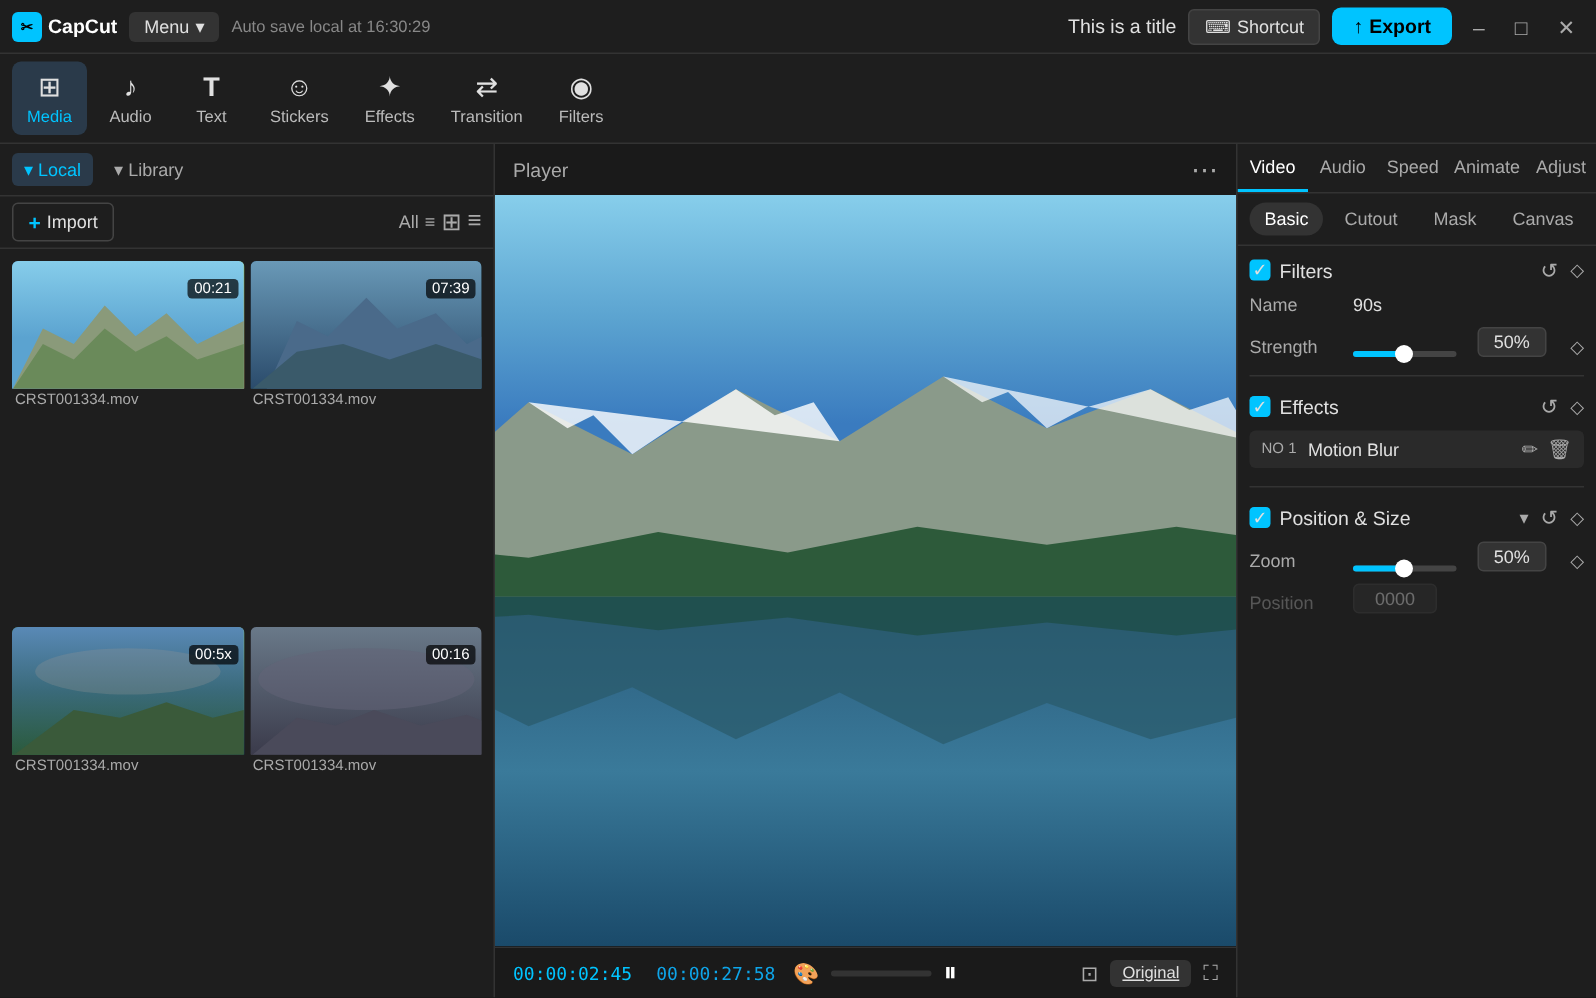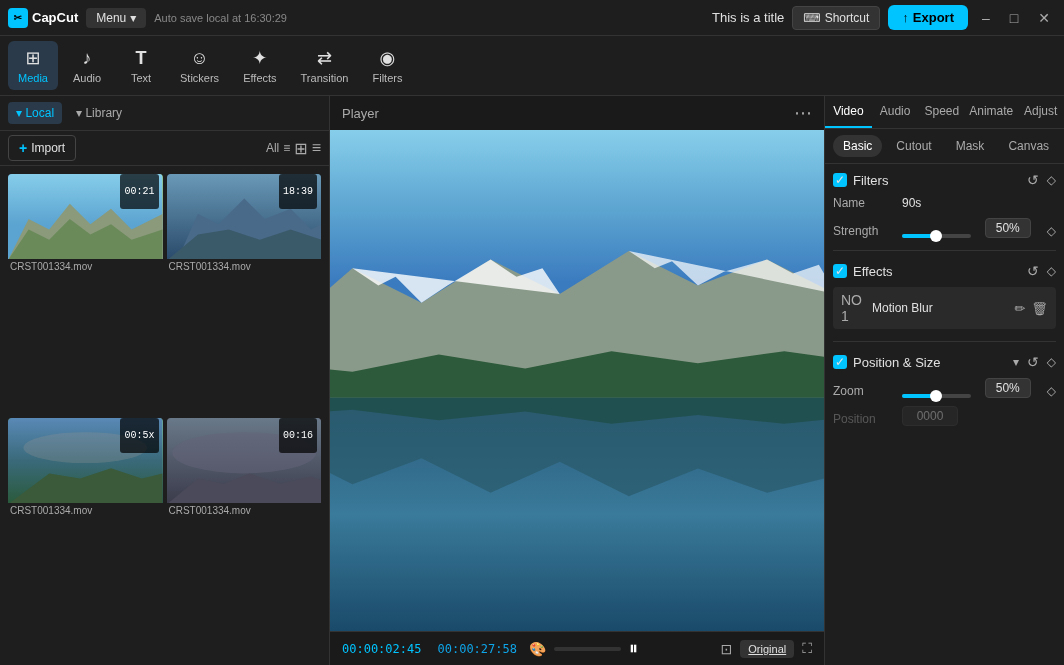--- a/index.html
+++ b/index.html
@@ -36,21 +36,21 @@
     #media-toolbar { display: flex; align-items: center; padding: 4px 8px; gap: 4px; border-bottom: 1px solid #333; }
     #import-btn { display: flex; align-items: center; gap: 4px; background: none; border: 1px solid #444; color: #e0e0e0; padding: 4px 10px; border-radius: 4px; cursor: pointer; font-size: 12px; }
     #import-btn .plus { color: #00c4ff; font-size: 14px; font-weight: 700; }
     #media-filter { margin-left: auto; display: flex; align-items: center; gap: 4px; color: #aaa; font-size: 12px; }
     .view-btn { background: none; border: none; color: #aaa; cursor: pointer; font-size: 16px; }
 
     
     #media-grid { display: grid; grid-template-columns: 1fr 1fr; gap: 4px; padding: 8px; overflow-y: auto; flex: 1; }
     .media-item { position: relative; border-radius: 4px; overflow: hidden; cursor: pointer; }
     .media-thumb { width: 100%; height: 85px; background: #333; position: relative; }
-    .media-duration { position: absolute; top: 0; right: 4px; background: rgba(0,0,0,0.7); color: #fff; font-size: 10px; padding: 12px 4px; border-radius: 3px; font-family: Liberation Mono, monospace; }
+    .media-duration { position: absolute; top: 12px; right: 4px; background: rgba(0,0,0,0.7); color: #fff; font-size: 10px; padding: 1px 4px; border-radius: 3px; }
     .media-name { font-size: 10px; color: #aaa; padding: 2px 2px; }
 
     
     .thumb-1 { background: linear-gradient(135deg, #2d5a8e 0%, #4a8fc1 30%, #8bc34a 60%, #c8a96e 100%); }
     .thumb-2 { background: linear-gradient(135deg, #1a3a5c 0%, #2d6a8e 50%, #4a9ab8 100%); }
     .thumb-3 { background: linear-gradient(135deg, #2d6e3a 0%, #4a9e5c 40%, #7bc18a 70%, #1a4a6e 100%); }
     .thumb-4 { background: linear-gradient(135deg, #3a3a4a 0%, #5a5a6e 50%, #7a7a8a 100%); }
 
     
     #player-area { flex: 1; background: #1a1a1a; display: flex; flex-direction: column; }
@@ -82,21 +82,21 @@
     .section-title { font-size: 13px; color: #e0e0e0; font-weight: 500; flex: 1; }
     .section-action { background: none; border: none; color: #aaa; cursor: pointer; font-size: 14px; margin-left: 2px; }
     .prop-row { display: flex; align-items: flex-end; margin-bottom: 8px; gap: 14px; }
     .prop-label { color: #aaa; font-size: 12px; width: 55px; }
     .prop-value { color: #e0e0e0; font-size: 12px; }
     .slider-track { flex: 1; height: 4px; background: #444; border-radius: 2px; position: relative; }
     .slider-fill { height: 100%; background: #00c4ff; border-radius: 2px; }
     .slider-thumb { position: absolute; width: 12px; height: 12px; background: #fff; border-radius: 50%; top: -4px; transform: translateX(-50%); cursor: pointer; }
     .prop-input { width: 46px; background: #333; border: 1px solid #444; color: #e0e0e0; padding: 2px 4px; border-radius: 4px; font-size: 12px; text-align: center; }
     .effect-row { display: flex; align-items: center; gap: 6px; background: #2a2a2a; border-radius: 4px; padding: 5px 8px; }
-    .effect-num { color: #aaa; font-size: 14px; width: 25px; }
+    .effect-num { color: #aaa; font-size: 10px; width: 25px; }
     .effect-name { color: #e0e0e0; font-size: 12px; flex: 1; }
     .effect-btn { background: none; border: none; color: #aaa; cursor: pointer; font-size: 13px; }
     .diamond-btn { background: none; border: none; color: #aaa; cursor: pointer; font-size: 12px; }
   </style>
 </head>
 <body>
 
 <div id="title-bar">
   <div id="logo">
     <div id="logo-icon">✂</div>
@@ -204,21 +204,21 @@
             <defs>
                 <linearGradient id="sky2" x1="0" y1="0" x2="0" y2="1">
                   <stop offset="0%" stop-color="#6a9ab8"></stop>
                   <stop offset="100%" stop-color="#2a4a6a"></stop>
                 </linearGradient>
               </defs>
             <rect width="150" height="85" fill="url(#sky2)"></rect>
             <polygon points="10,85 30,40 50,50 75,25 95,45 120,35 140,55 150,50 150,85" fill="#4a6a8a"></polygon>
             <polygon points="0,85 30,60 60,55 90,65 120,55 150,65 150,85" fill="#3a5a6a"></polygon>
           </svg>
-          <span class="media-duration">18:39</span>
+          <span class="media-duration">07:39</span>
         </div>
         <div class="media-name">CRST001334.mov</div>
       </div>
       <div class="media-item">
         <div class="media-thumb thumb-3">
           <svg width="100%" height="85" viewBox="0 0 150 85" preserveAspectRatio="xMidYMid slice">
             <defs>
                 <linearGradient id="sky3" x1="0" y1="0" x2="0" y2="1">
                   <stop offset="0%" stop-color="#5a8ab8"></stop>
                   <stop offset="50%" stop-color="#3a6a7a"></stop>

